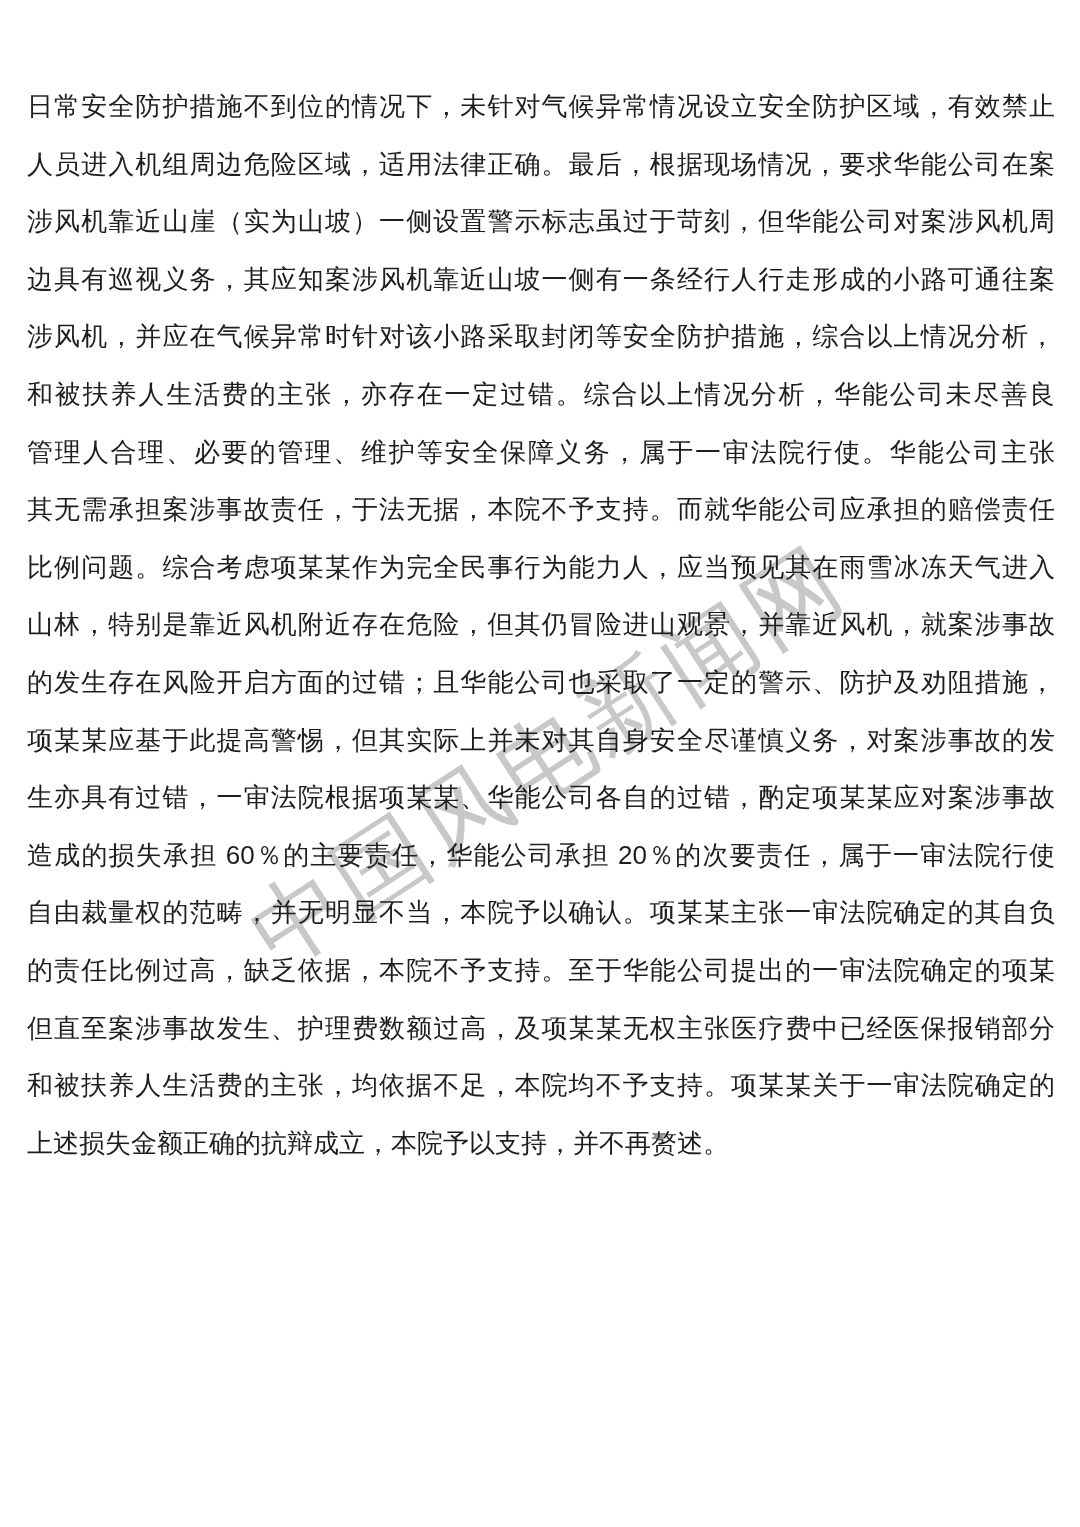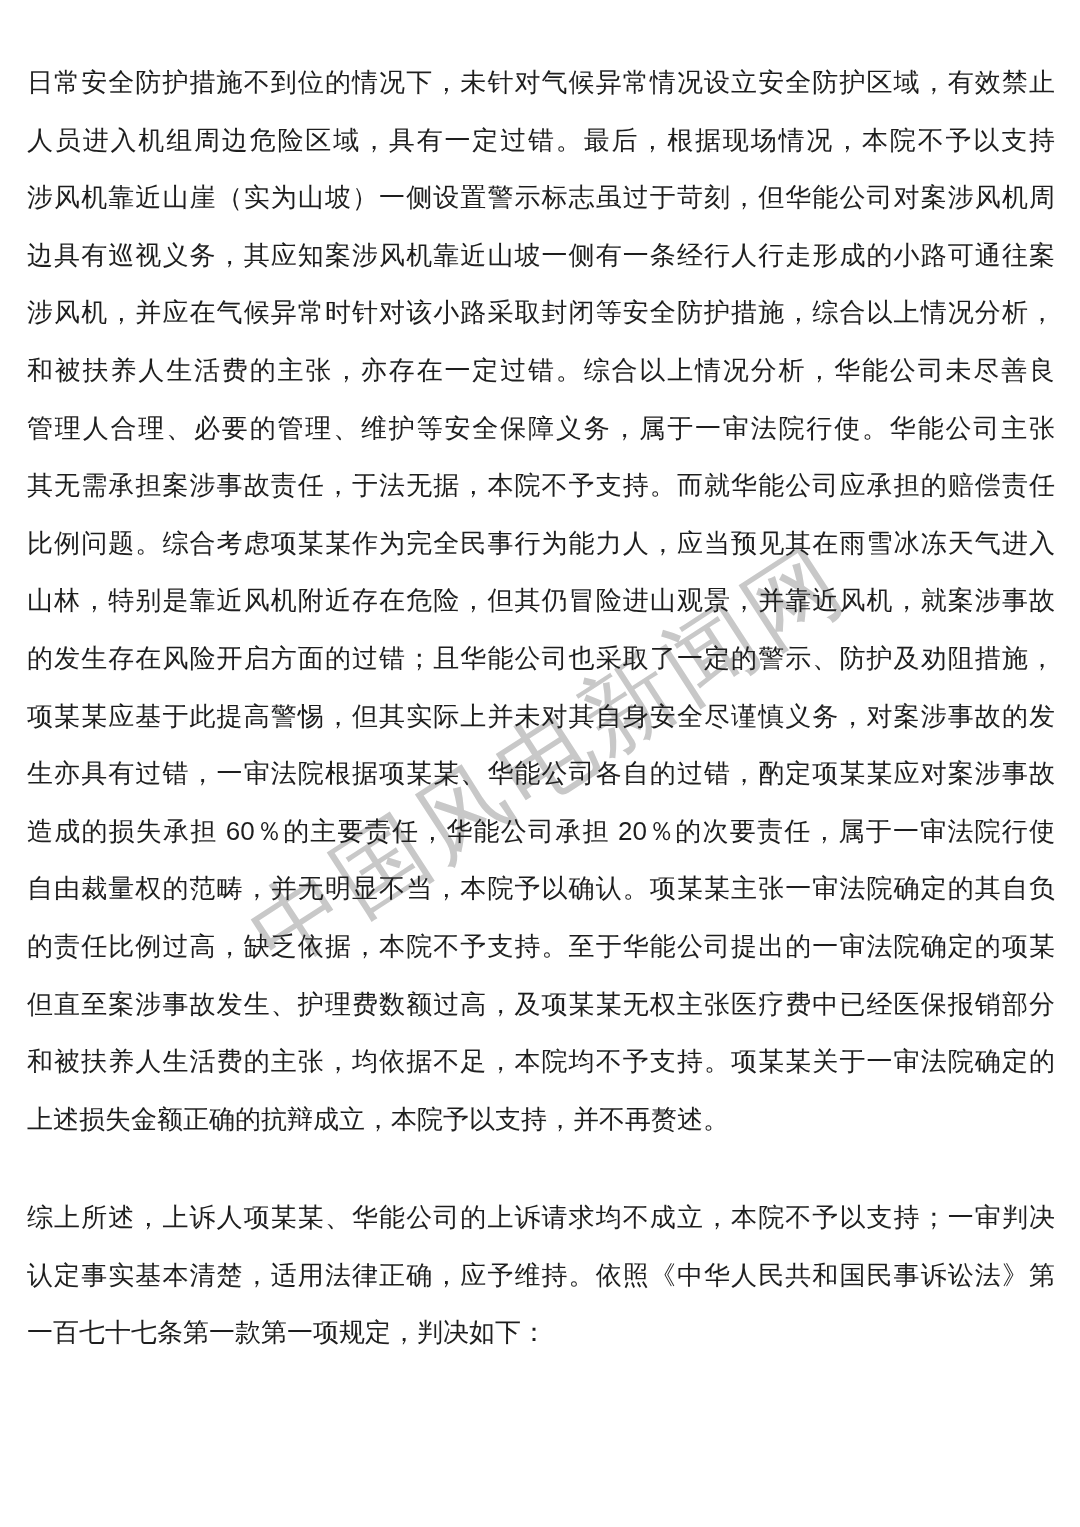--- a/index.html
+++ b/index.html
@@ -33,21 +33,21 @@
     color: var(--watermark-color);
     white-space: nowrap;
     z-index: 1;
     font-weight: 400;
     user-select: none;
   }
   .textblock {
     position: absolute;
     left: 27px;
     width: 1028px;
-    top: 54px;
+    top: 78px;
     z-index: 2;
     color: var(--text-color);
     font-size: 26px;
     font-weight: 400;
   }
   .line {
     height: 57.6px;
     line-height: 57.6px;
     text-align: justify;
     text-align-last: justify;
@@ -66,41 +66,36 @@
 <body>
 
 <div class="page">
 
   <div class="watermark">中国风电新闻网</div>
 
   <div class="textblock">
 
     <div class="para">
       <div class="line">日常安全防护措施不到位的情况下，未针对气候异常情况设立安全防护区域，有效禁止</div>
-      <div class="line">人员进入机组周边危险区域，具有一定过错。最后，根据现场情况，本院不予以支持</div>
+      <div class="line">人员进入机组周边危险区域，适用法律正确。最后，根据现场情况，要求华能公司在案</div>
       <div class="line">涉风机靠近山崖（实为山坡）一侧设置警示标志虽过于苛刻，但华能公司对案涉风机周</div>
       <div class="line">边具有巡视义务，其应知案涉风机靠近山坡一侧有一条经行人行走形成的小路可通往案</div>
       <div class="line">涉风机，并应在气候异常时针对该小路采取封闭等安全防护措施，综合以上情况分析，</div>
       <div class="line">和被扶养人生活费的主张，亦存在一定过错。综合以上情况分析，华能公司未尽善良</div>
       <div class="line">管理人合理、必要的管理、维护等安全保障义务，属于一审法院行使。华能公司主张</div>
       <div class="line">其无需承担案涉事故责任，于法无据，本院不予支持。而就华能公司应承担的赔偿责任</div>
       <div class="line">比例问题。综合考虑项某某作为完全民事行为能力人，应当预见其在雨雪冰冻天气进入</div>
       <div class="line">山林，特别是靠近风机附近存在危险，但其仍冒险进山观景，并靠近风机，就案涉事故</div>
       <div class="line">的发生存在风险开启方面的过错；且华能公司也采取了一定的警示、防护及劝阻措施，</div>
       <div class="line">项某某应基于此提高警惕，但其实际上并未对其自身安全尽谨慎义务，对案涉事故的发</div>
       <div class="line">生亦具有过错，一审法院根据项某某、华能公司各自的过错，酌定项某某应对案涉事故</div>
       <div class="line">造成的损失承担 60％的主要责任，华能公司承担 20％的次要责任，属于一审法院行使</div>
       <div class="line">自由裁量权的范畴，并无明显不当，本院予以确认。项某某主张一审法院确定的其自负</div>
       <div class="line">的责任比例过高，缺乏依据，本院不予支持。至于华能公司提出的一审法院确定的项某</div>
       <div class="line">但直至案涉事故发生、护理费数额过高，及项某某无权主张医疗费中已经医保报销部分</div>
       <div class="line">和被扶养人生活费的主张，均依据不足，本院均不予支持。项某某关于一审法院确定的</div>
       <div class="line last">上述损失金额正确的抗辩成立，本院予以支持，并不再赘述。</div>
     </div>
 
-    <div class="para para2">
-      <div class="line">综上所述，上诉人项某某、华能公司的上诉请求均不成立，本院不予以支持；一审判决</div>
-      <div class="line">认定事实基本清楚，适用法律正确，应予维持。依照《中华人民共和国民事诉讼法》第</div>
-      <div class="line last">一百七十七条第一款第一项规定，判决如下：</div>
-    </div>
 
   </div>
 
 </div>
 
 </body></html>

